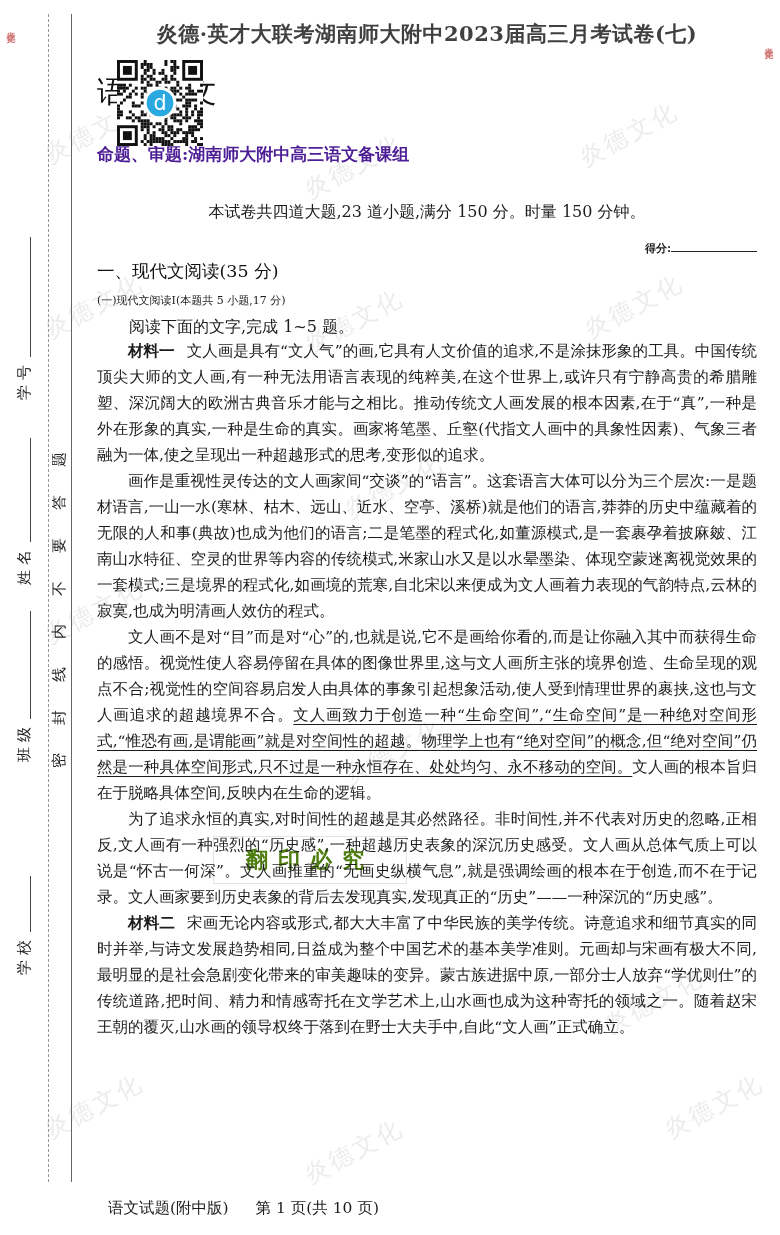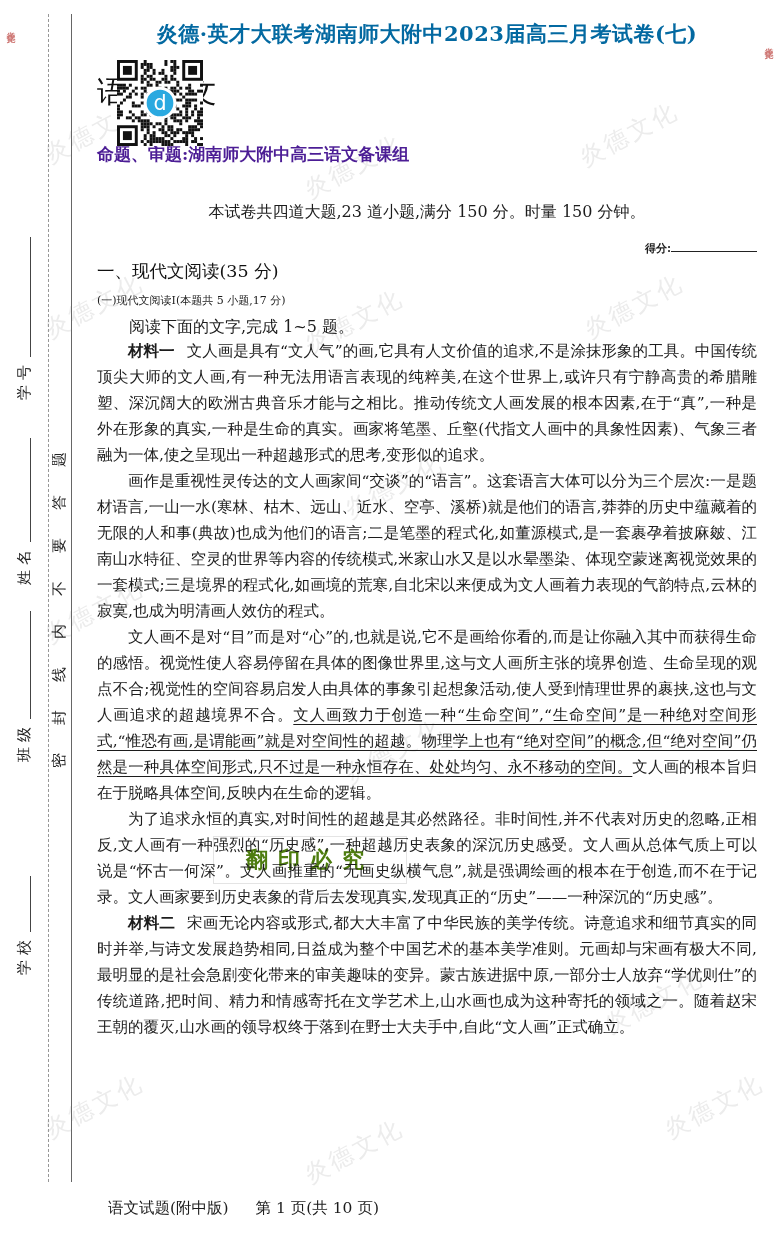--- a/index.html
+++ b/index.html
@@ -25,21 +25,21 @@
   .seal{left:50px;top:768px;width:360px;font-size:15px;letter-spacing:28px}
   .field{left:15px;font-size:15px;letter-spacing:5px}
   .fline{display:inline-block;border-bottom:1px solid #444;height:13px;margin-left:3px}
   .f1{top:400px;width:186px}.f1 .fline{width:120px}
   .f2{top:585px;width:170px}.f2 .fline{width:104px}
   .f3{top:762px;width:174px}.f3 .fline{width:108px}
   .f4{top:975px;width:122px}.f4 .fline{width:56px}
   
   .content{position:absolute;left:97px;top:0;width:660px;z-index:1}
   .exam-header{font-weight:bold;font-size:21px;text-align:center;margin:20px 0 0;
-      letter-spacing:.5px;color:#0369a1}
+      letter-spacing:.5px;color:#404040}
   .qr{position:absolute;left:20px;top:60px;width:86px;height:86px}
   .subject{font-size:30px;font-weight:normal;margin:24px 0 0;color:#111}
   .setter{font-size:17px;font-weight:bold;margin:30px 0 0;color:#4c1d95}
   .instructions{font-size:16px;text-align:center;margin:36px 0 0}
   .score-row{text-align:right;margin:14px 0 0;font-weight:bold;font-size:11px}
   .score-line{display:inline-block;width:86px;border-bottom:1px solid #222;height:14px}
   .sec{font-size:17.5px;font-weight:normal;margin:3px 0 0;color:#111}
   .sub{font-size:11px;font-weight:normal;margin:10px 0 0}
   .lead{font-size:16px;margin:9px 0 0;text-indent:2em}
   .passage p.body-para{margin:0;font-size:15.5px;line-height:26px;text-align:justify;

